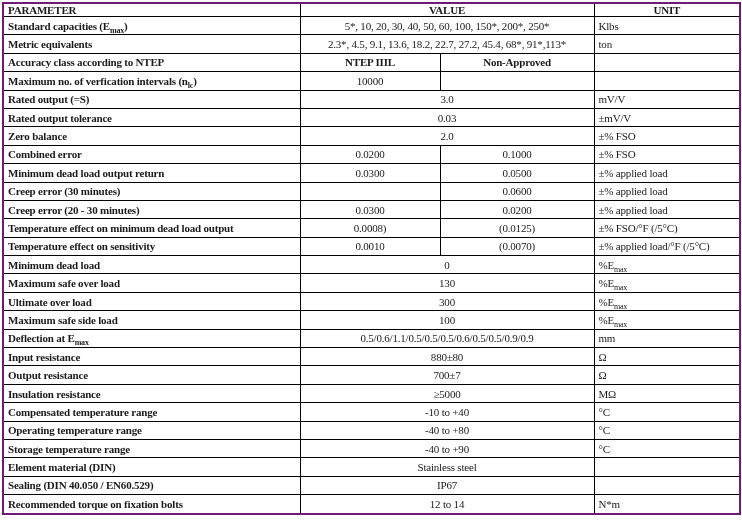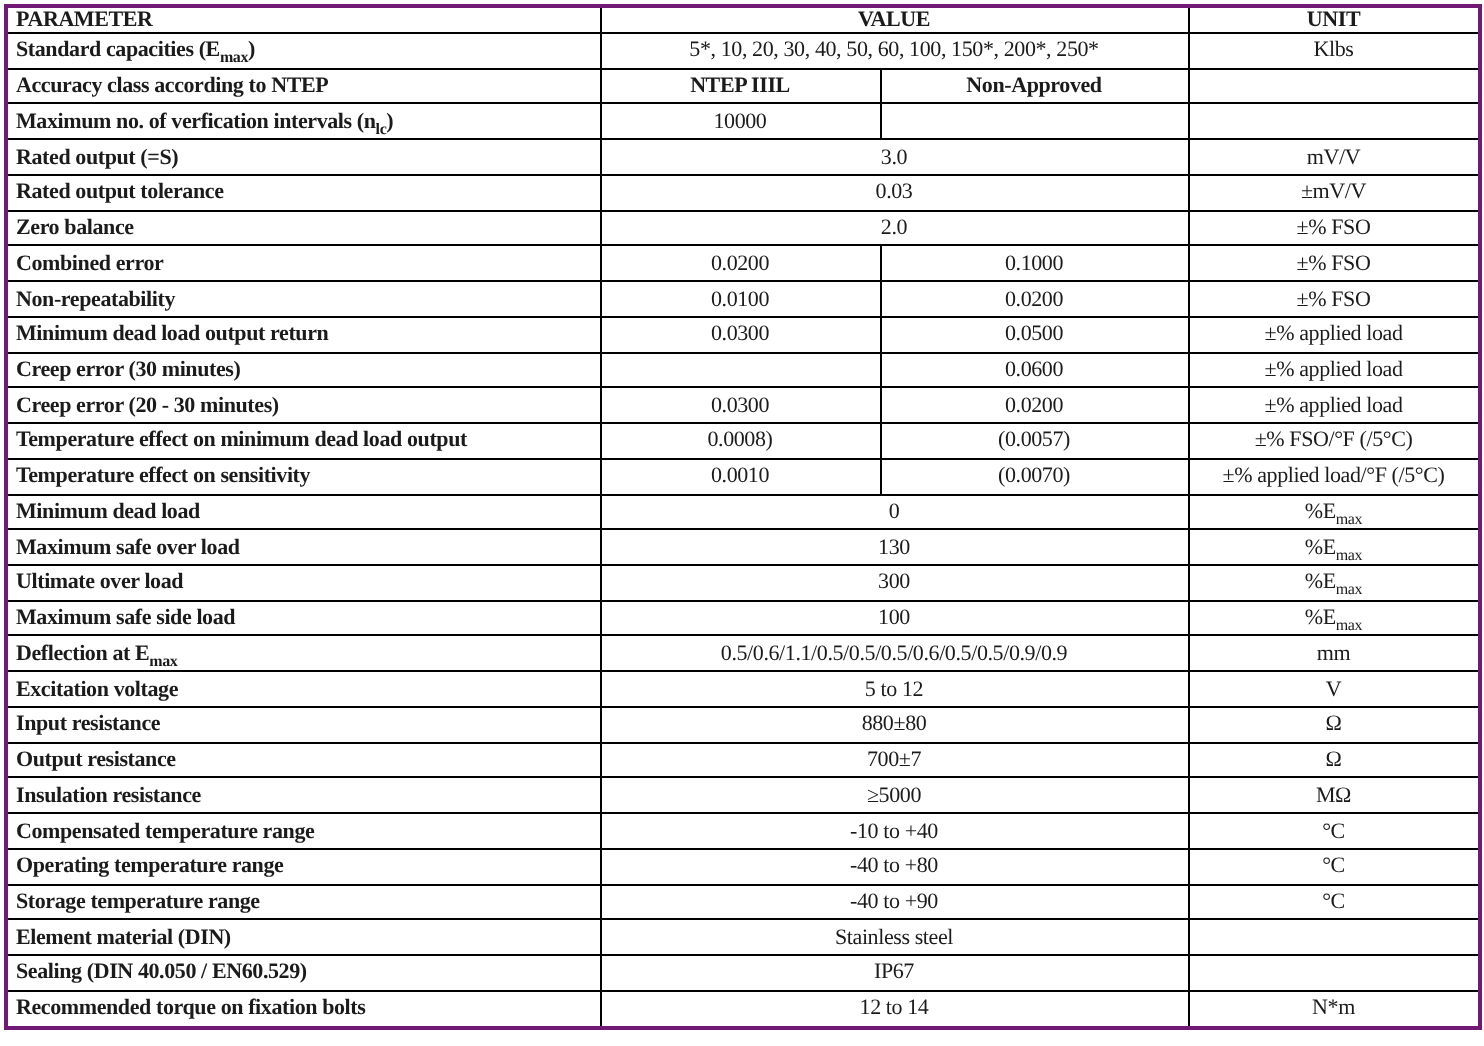--- a/index.html
+++ b/index.html
@@ -36,21 +36,21 @@
     white-space: nowrap;
     overflow: hidden;
     vertical-align: middle;
     background: #ffffff;
   }
   th.param-h { text-align: left; font-weight: bold; }
   th.center-h { text-align: center; font-weight: bold; margin-left: 13px; }
   td.param { font-weight: bold; text-align: left; }
   td.val   { font-weight: normal; text-align: center; }
   td.val.boldval { font-weight: bold; }
-  td.unit  { font-weight: normal; text-align: center; }
+  td.unit  { font-weight: normal; text-align: left; }
   sub {
     font-size: 8px;
     letter-spacing: -0.2px;
     line-height: 0;
   }
 </style>
 </head>
 <body>
 
 <div class="page">
@@ -68,20 +68,25 @@
         <th class="center-h">UNIT</th>
       </tr>
     </thead>
     <tbody id="spec-body">
         <tr>
           <td class="param">Standard capacities (E<sub>max</sub>)</td>
           <td class="val" colspan="2">5*, 10, 20, 30, 40, 50, 60, 100, 150*, 200*, 250*</td>
           <td class="unit">Klbs</td>
         </tr>
         <tr>
+          <td class="param">Metric equivalents</td>
+          <td class="val" colspan="2">2.3*, 4.5, 9.1, 13.6, 18.2, 22.7, 27.2, 45.4, 68*, 91*,113*</td>
+          <td class="unit">ton</td>
+        </tr>
+        <tr>
           <td class="param">Accuracy class according to NTEP</td>
           <td class="val boldval">NTEP IIIL</td>
           <td class="val boldval">Non-Approved</td>
           <td class="unit"></td>
         </tr>
         <tr>
           <td class="param">Maximum no. of verfication intervals (n<sub>lc</sub>)</td>
           <td class="val">10000</td>
           <td class="val"></td>
           <td class="unit"></td>
@@ -101,47 +106,41 @@
           <td class="val" colspan="2">2.0</td>
           <td class="unit">±% FSO</td>
         </tr>
         <tr>
           <td class="param">Combined error</td>
           <td class="val">0.0200</td>
           <td class="val">0.1000</td>
           <td class="unit">±% FSO</td>
         </tr>
         <tr>
-          <td class="param">Non-repeatability</td>
-          <td class="val">0.0100</td>
-          <td class="val">0.0200</td>
-          <td class="unit">±% FSO</td>
-        </tr>
-        <tr>
           <td class="param">Minimum dead load output return</td>
           <td class="val">0.0300</td>
           <td class="val">0.0500</td>
           <td class="unit">±% applied load</td>
         </tr>
         <tr>
           <td class="param">Creep error (30 minutes)</td>
           <td class="val"></td>
           <td class="val">0.0600</td>
           <td class="unit">±% applied load</td>
         </tr>
         <tr>
           <td class="param">Creep error (20 - 30 minutes)</td>
           <td class="val">0.0300</td>
           <td class="val">0.0200</td>
           <td class="unit">±% applied load</td>
         </tr>
         <tr>
           <td class="param">Temperature effect on minimum dead load output</td>
           <td class="val">0.0008)</td>
-          <td class="val">(0.0057)</td>
+          <td class="val">(0.0125)</td>
           <td class="unit">±% FSO/°F (/5°C)</td>
         </tr>
         <tr>
           <td class="param">Temperature effect on sensitivity</td>
           <td class="val">0.0010</td>
           <td class="val">(0.0070)</td>
           <td class="unit">±% applied load/°F (/5°C)</td>
         </tr>
         <tr>
           <td class="param">Minimum dead load</td>
@@ -160,25 +159,20 @@
         </tr>
         <tr>
           <td class="param">Maximum safe side load</td>
           <td class="val" colspan="2">100</td>
           <td class="unit">%E<sub>max</sub></td>
         </tr>
         <tr>
           <td class="param">Deflection at E<sub>max</sub></td>
           <td class="val" colspan="2">0.5/0.6/1.1/0.5/0.5/0.5/0.6/0.5/0.5/0.9/0.9</td>
           <td class="unit">mm</td>
-        </tr>
-        <tr>
-          <td class="param">Excitation voltage</td>
-          <td class="val" colspan="2">5 to 12</td>
-          <td class="unit">V</td>
         </tr>
         <tr>
           <td class="param">Input resistance</td>
           <td class="val" colspan="2">880±80</td>
           <td class="unit">Ω</td>
         </tr>
         <tr>
           <td class="param">Output resistance</td>
           <td class="val" colspan="2">700±7</td>
           <td class="unit">Ω</td>

